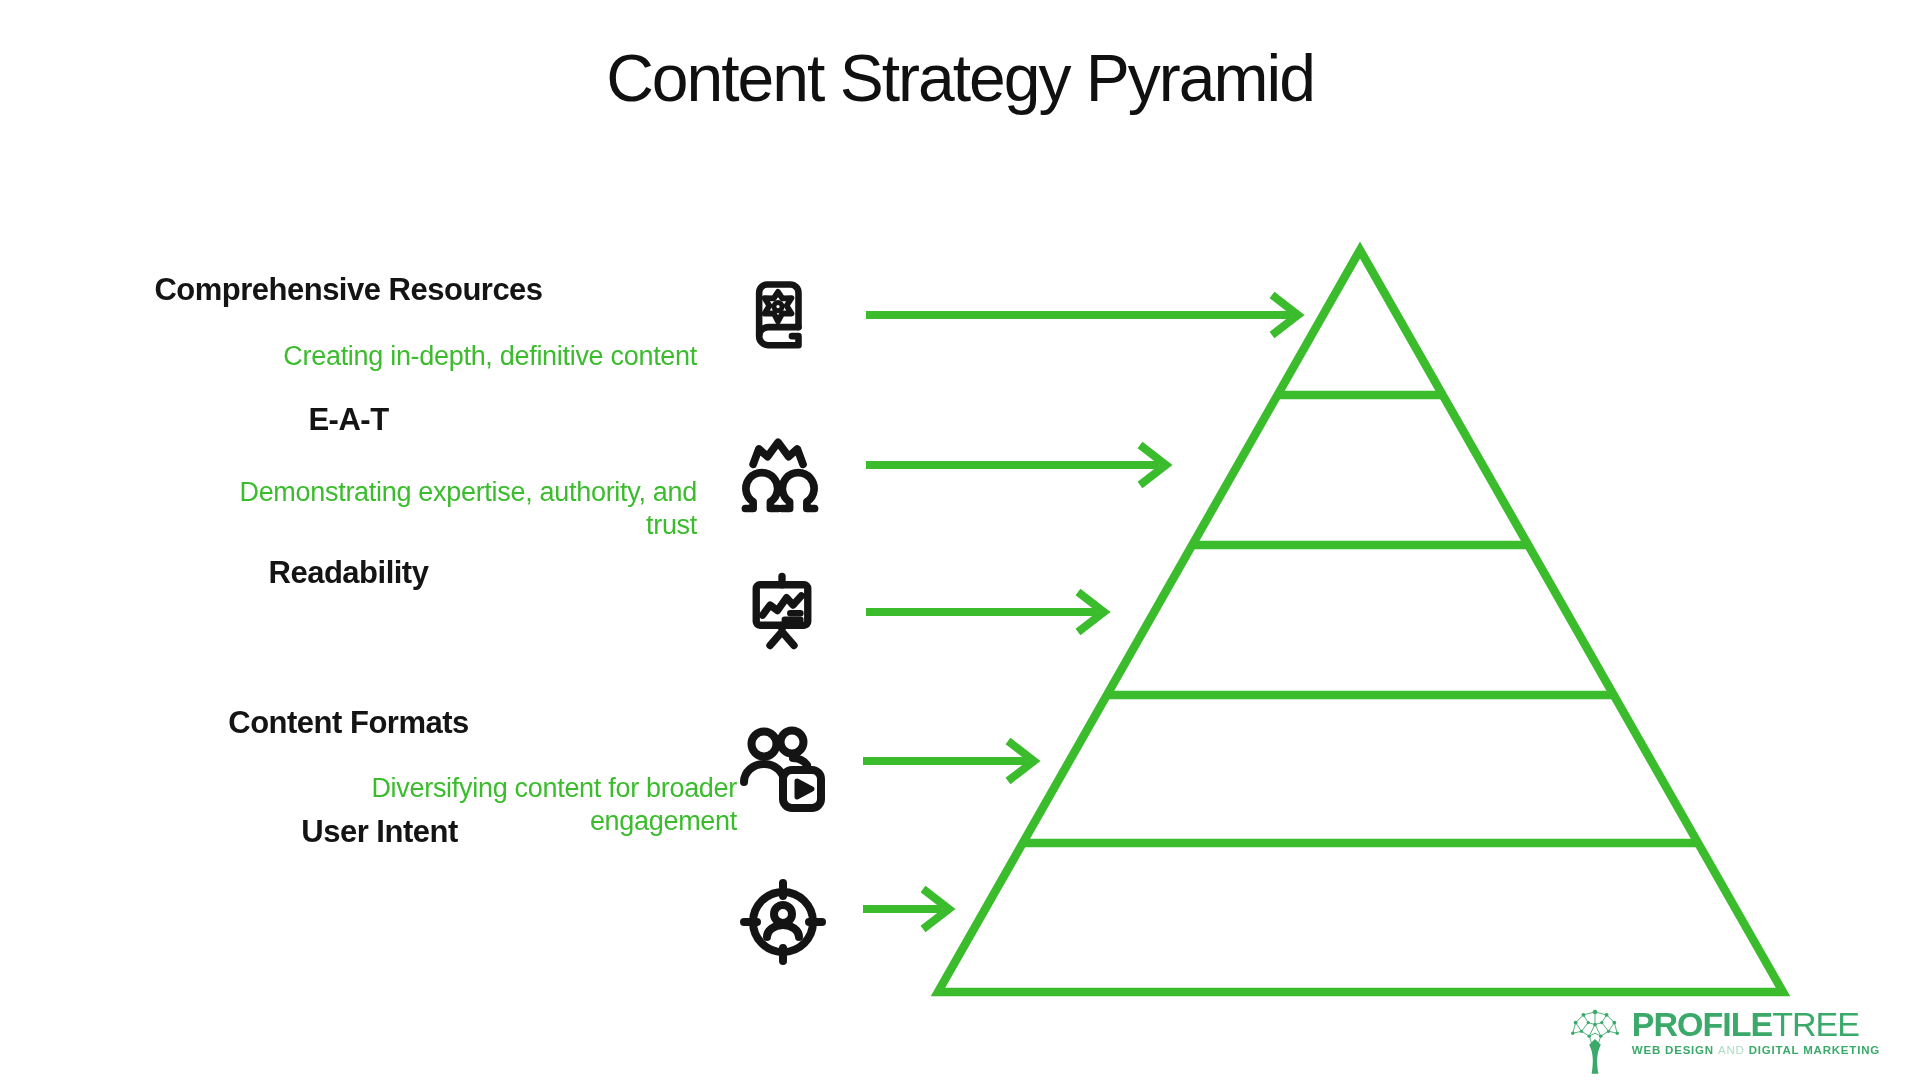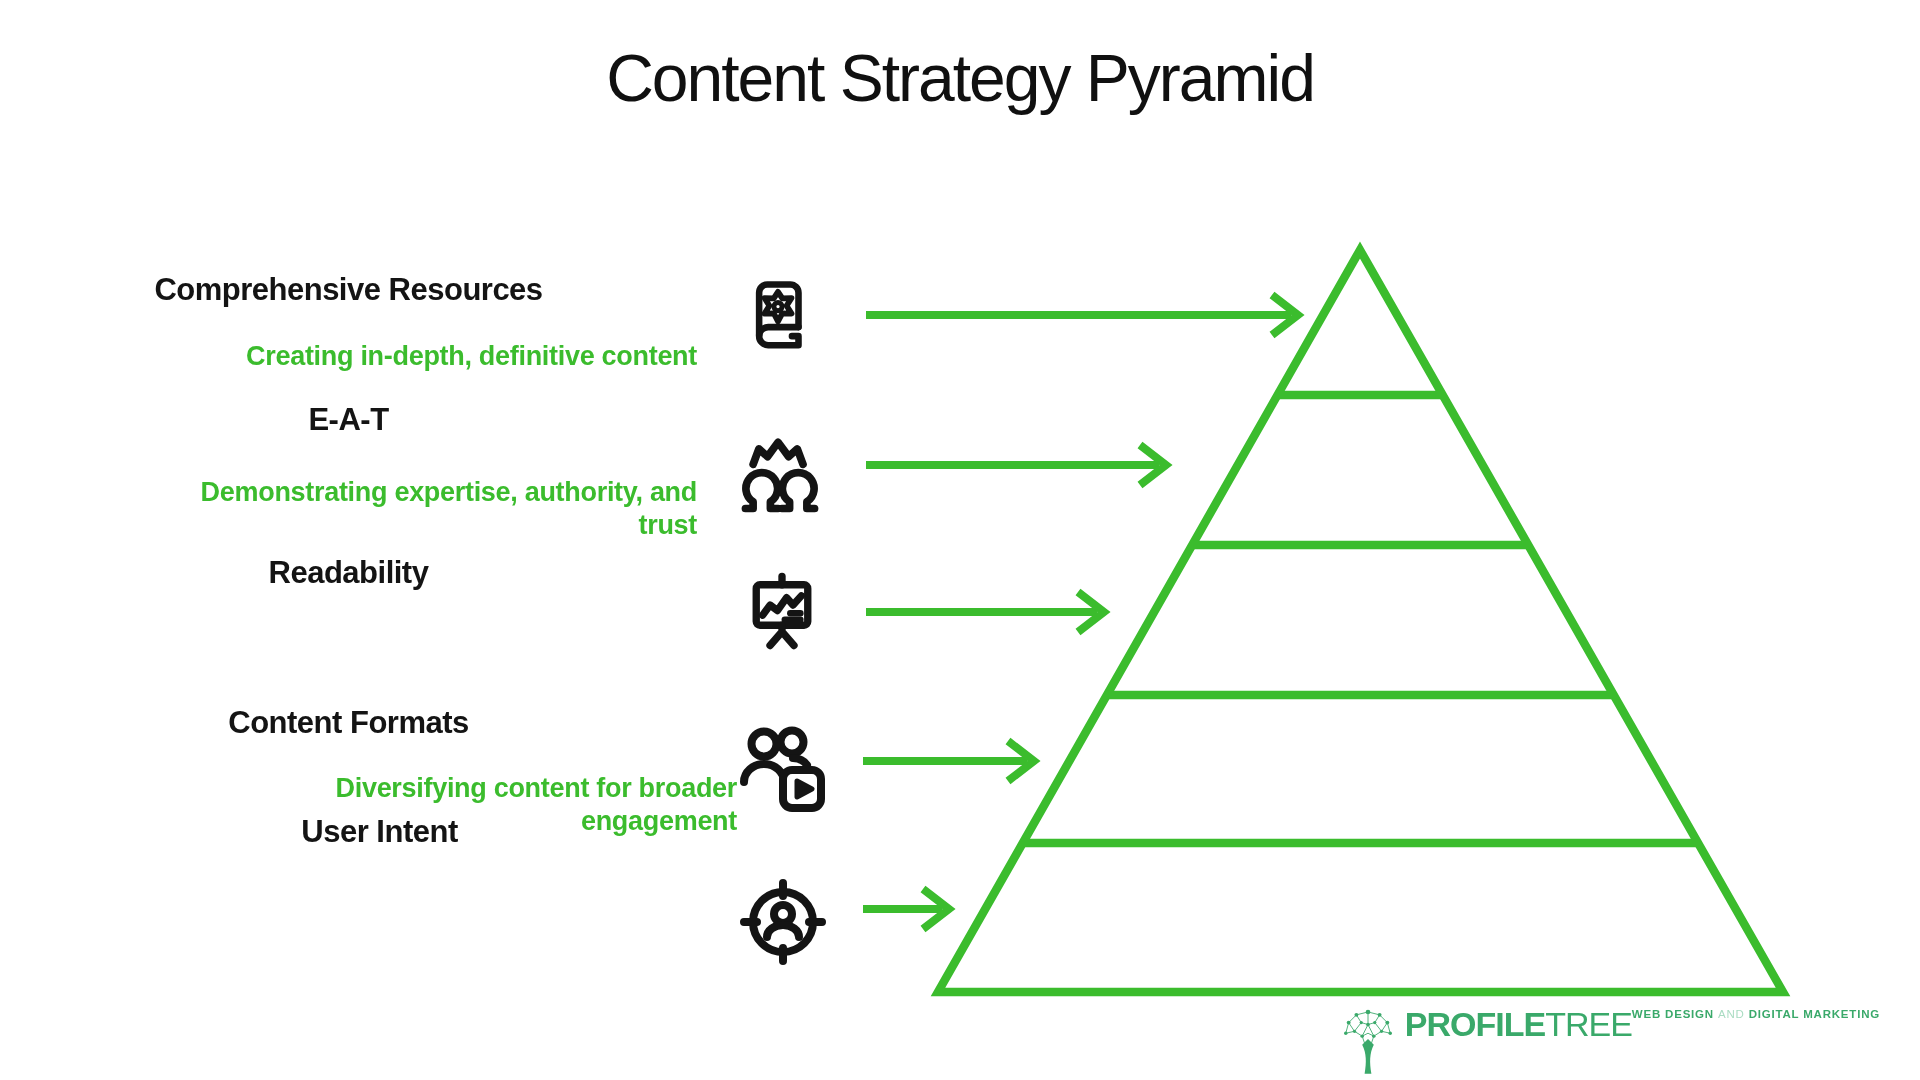--- a/index.html
+++ b/index.html
@@ -10,29 +10,29 @@
   .title{
     position:absolute;top:40px;left:0;width:1920px;text-align:center;
     font-size:66px;font-weight:400;letter-spacing:-2px;color:#101010;
   }
   .row-heading{
     position:absolute;left:0;width:697px;text-align:center;
     font-size:31px;font-weight:700;color:#141414;line-height:36px;letter-spacing:-0.5px;
   }
   .row-sub{
     position:absolute;left:0;width:697px;text-align:right;
-    font-size:27px;font-weight:700;color:#3bbc2d;line-height:33px;
+    font-size:27px;font-weight:400;color:#3bbc2d;line-height:33px;
     white-space:pre-line;letter-spacing:-0.3px;
   }
   .icon{position:absolute;}
   .diagram-svg{position:absolute;top:0;left:0;}
   .logo{
     position:absolute;top:1006px;right:40px;display:flex;align-items:flex-start;gap:8px;
   }
-  .logo-text{display:flex;flex-direction:row;}
+  .logo-text{display:flex;flex-direction:column;}
   .brand{
     font-size:34px;line-height:36px;color:#3aa96a;letter-spacing:-1px;white-space:nowrap;
   }
   .brand-bold{font-weight:700;}
   .brand-light{font-weight:400;}
   .tagline{
     font-size:11.5px;font-weight:700;color:#3aa96a;letter-spacing:0.8px;
     margin-top:2px;white-space:nowrap;
   }
   .tagline-and{color:#a9dcc2;font-weight:400;text-align:right;}

